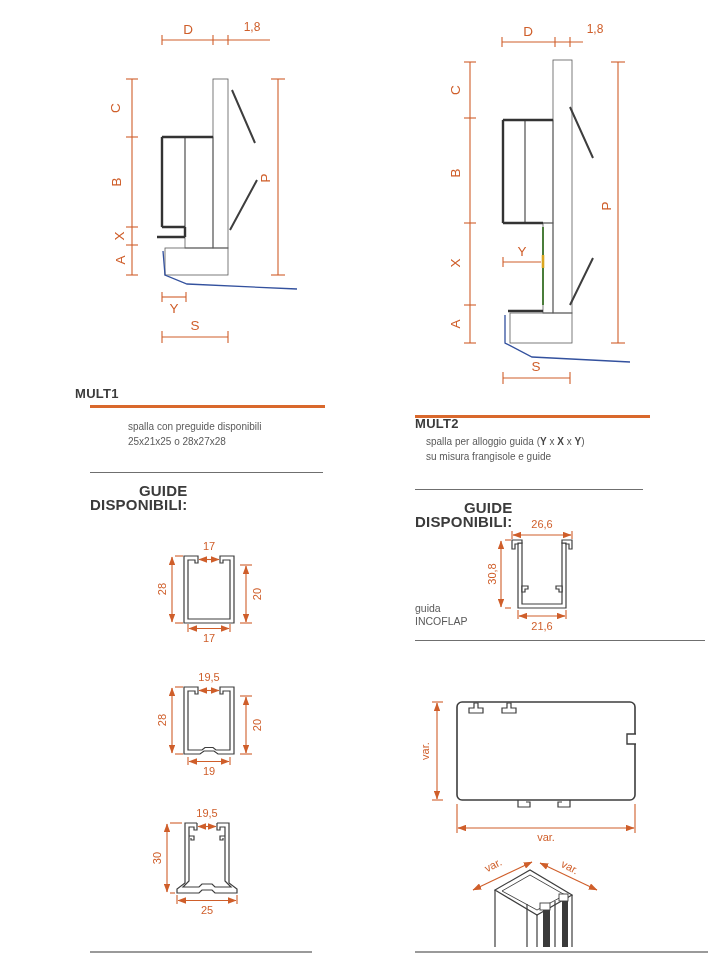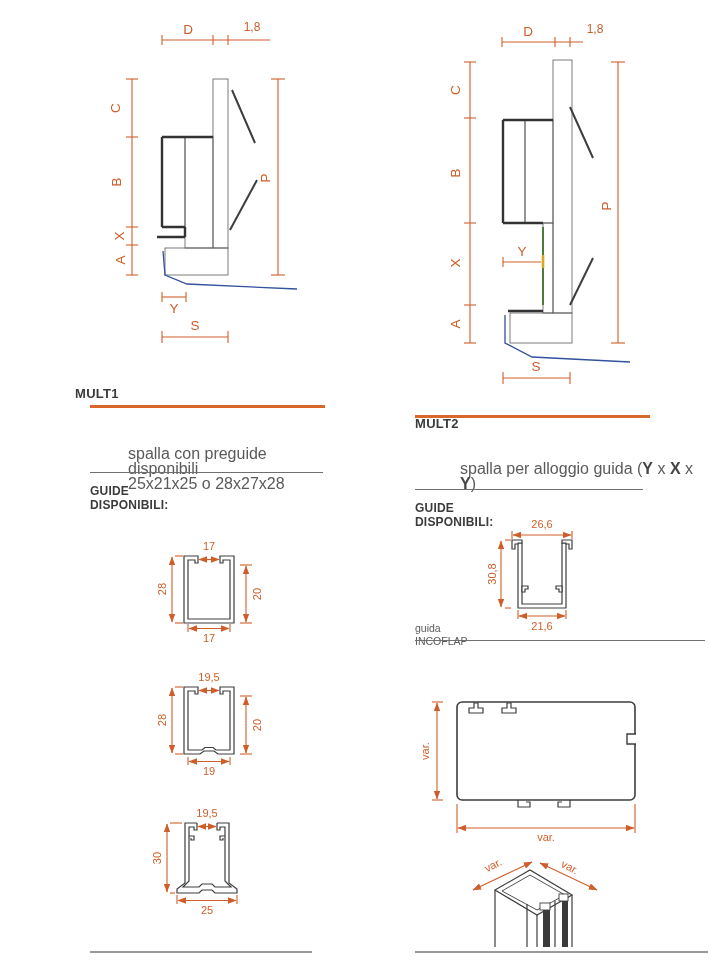--- a/index.html
+++ b/index.html
@@ -1,26 +1,26 @@
 <!DOCTYPE html>
 <html><head>
 <meta charset="utf-8">
 <style>
   html,body{margin:0;padding:0;background:#ffffff;}
   .page{position:relative;width:710px;height:968px;background:#fff;
         font-family:"Liberation Sans",sans-serif;overflow:hidden;}
   .abs{position:absolute;}
   .mult-title{font-size:13px;font-weight:bold;color:#3b3b3b;letter-spacing:.3px;}
   .rule{height:3px;background:#d9682c;}
-  .desc{font-size:16px;color:#5a5a5a;line-height:15px;margin-top:27px;}
+  .desc{font-size:10px;color:#5a5a5a;line-height:15px;}
   .desc .bld{font-weight:bold;color:#454545;}
-  .sec-h{font-size:12px;font-weight:bold;color:#3b3b3b;line-height:14px;letter-spacing:.2px;}
+  .sec-h{font-size:15px;font-weight:bold;color:#3b3b3b;line-height:14px;letter-spacing:.2px;text-align:right;}
   .divider{height:1px;background:#6f6f6f;}
   .footer-line{height:2px;background:#9a9a9a;}
-  .guida{font-size:10.5px;color:#5a5a5a;line-height:13px;margin-top:20px;}
+  .guida{font-size:10.5px;color:#5a5a5a;line-height:13px;}
   svg{display:block;overflow:visible;}
   svg text{font-family:"Liberation Sans",sans-serif;}
   .dt{fill:#cf5e2a;font-size:13.5px;}
   .dtm{fill:#cf5e2a;font-size:12px;}
   .dtn{fill:#cf5e2a;font-size:11px;}
   .dl{stroke:#cf5e2a;stroke-width:1.1;fill:none;}
   .ol{stroke:#3e3e3e;fill:none;stroke-width:1.2;}
   .olthick{stroke:#333;fill:none;stroke-width:2.4;}
   .olthin{stroke:#5a5a5a;fill:none;stroke-width:0.8;}
   .white{fill:#ffffff;}
@@ -205,22 +205,23 @@
     <line class="dl" x1="92" y1="92" x2="92" y2="101"></line>
     <line class="dl" x1="33" y1="97.5" x2="91" y2="97.5" marker-start="url(#ar)" marker-end="url(#ar)"></line>
     <text class="dtn" x="62" y="111" text-anchor="middle">25</text>
   </svg>
 
   <div class="abs footer-line" style="left:90px;top:951px;width:222px"></div>
 
   <div class="abs mult-title" style="left:415px;top:416px">MULT2</div>
   <div class="abs rule" style="left:415px;top:415px;width:235px"></div>
 
-  <div class="abs desc" style="left:460px;top:434px;width:240px">
+  <div class="abs desc" style="left:426px;top:434px;width:240px">
     <div><span>spalla per alloggio guida </span><span>(</span><span class="bld">Y</span><span> x </span><span class="bld">X</span><span> x </span><span class="bld">Y</span><span>)</span></div>
+    <div>su misura frangisole e guide</div>
   </div>
 
   <div class="abs divider" style="left:415px;top:489px;width:228px"></div>
 
   <div class="abs sec-h" style="left:415px;top:501px">
     <div>GUIDE</div>
     <div>DISPONIBILI:</div>
   </div>
 
   <svg class="abs" style="left:486px;top:518px" width="106" height="118" viewBox="0 0 106 118">

